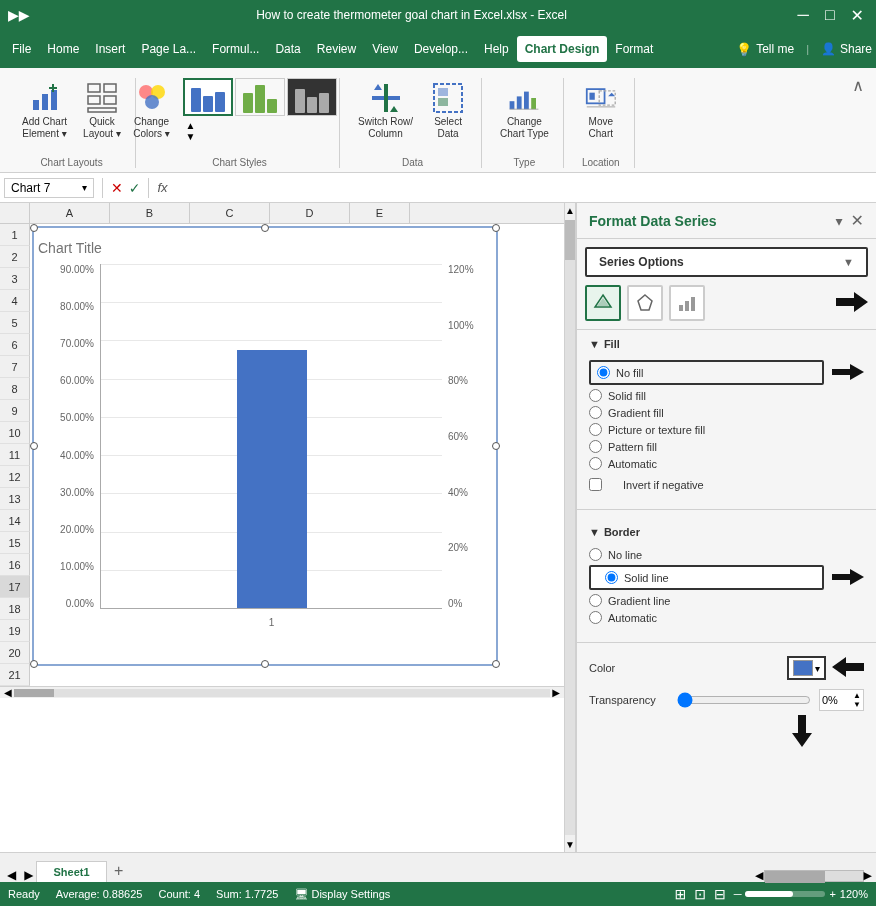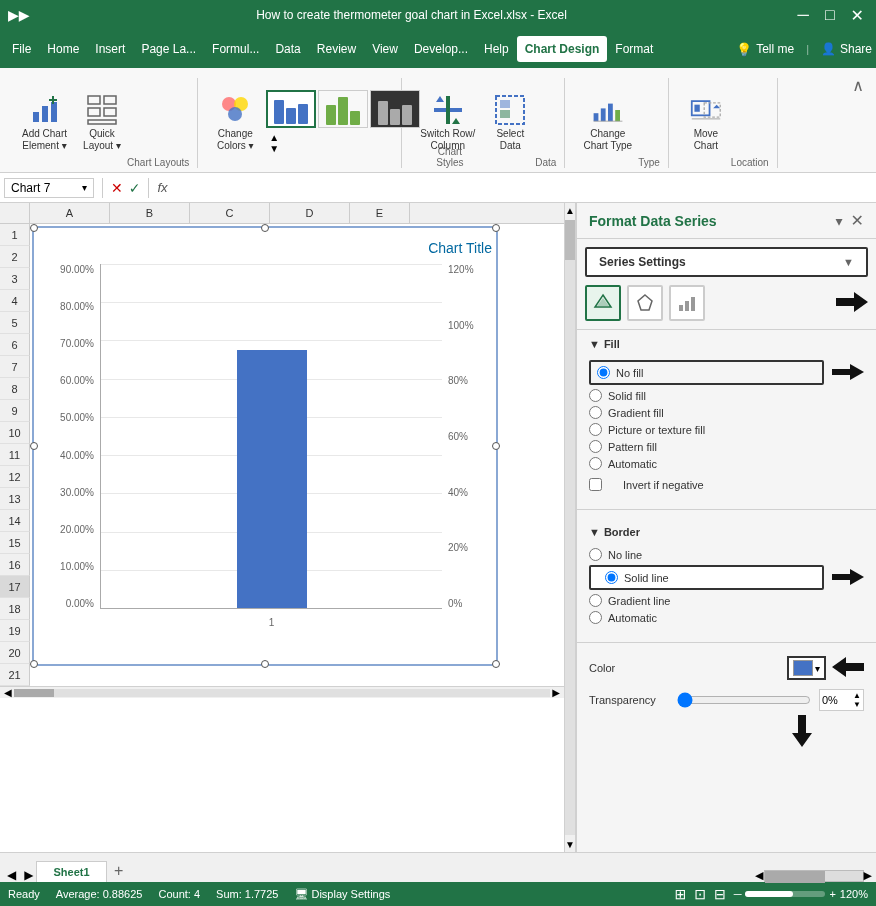--- a/index.html
+++ b/index.html
@@ -46,21 +46,21 @@
       background: #f8f8f8;
       border-bottom: 1px solid #d0d0d0;
       padding: 4px 8px;
       display: flex;
       align-items: flex-end;
       gap: 4px;
       height: 105px;
     }
     .ribbon-group {
       display: flex;
-      flex-direction: row;
+      flex-direction: column;
       align-items: center;
       border-right: 1px solid #d0d0d0;
       padding: 0 8px;
       height: 90px;
     }
     .ribbon-group:last-child { border-right: none; }
     .ribbon-group-title {
       font-size: 10px;
       color: #666;
       margin-top: auto;
@@ -214,25 +214,25 @@
       border: 1px solid #555;
       border-radius: 50%;
       position: absolute;
     }
     .chart-inner {
       width: 100%;
       height: 100%;
       position: relative;
     }
     .chart-title {
-      text-align: right;
+      text-align: left;
       font-size: 14px;
       font-weight: normal;
       padding: 8px 0;
-      color: #0369a1;
+      color: #737373;
     }
 
     
     .format-panel {
       width: 300px;
       min-width: 300px;
       background: #f5f5f5;
       border-left: 1px solid #d0d0d0;
       display: flex;
       flex-direction: column;
@@ -722,21 +722,21 @@
     <div class="panel-header">
       <span class="panel-title">Format Data Series</span>
       <div style="display:flex;align-items:center;gap:8px;">
         <span style="font-size:14px;cursor:pointer;color:#666;">▾</span>
         <span class="panel-close">✕</span>
       </div>
     </div>
 
     <div style="display:flex;align-items:center;margin:8px 8px 4px 8px;">
       <div class="series-options-header" style="flex:1;margin:0;">
-        <span class="series-options-label">Series Settings</span>
+        <span class="series-options-label">Series Options</span>
         <span class="series-dropdown">▼</span>
       </div>
     </div>
 
     <div style="display:flex;align-items:center;padding:4px 8px 8px;border-bottom:1px solid #d0d0d0;">
       <div style="display:flex;gap:6px;flex:1;">
         <div class="panel-icon-btn active">
           <svg width="20" height="20" viewBox="0 0 20 20">
             <polygon points="10,2 18,14 2,14" fill="none" stroke="#217346" stroke-width="1.5"></polygon>
             <polygon points="10,5 16,13 4,13" fill="#217346" opacity="0.3"></polygon>

